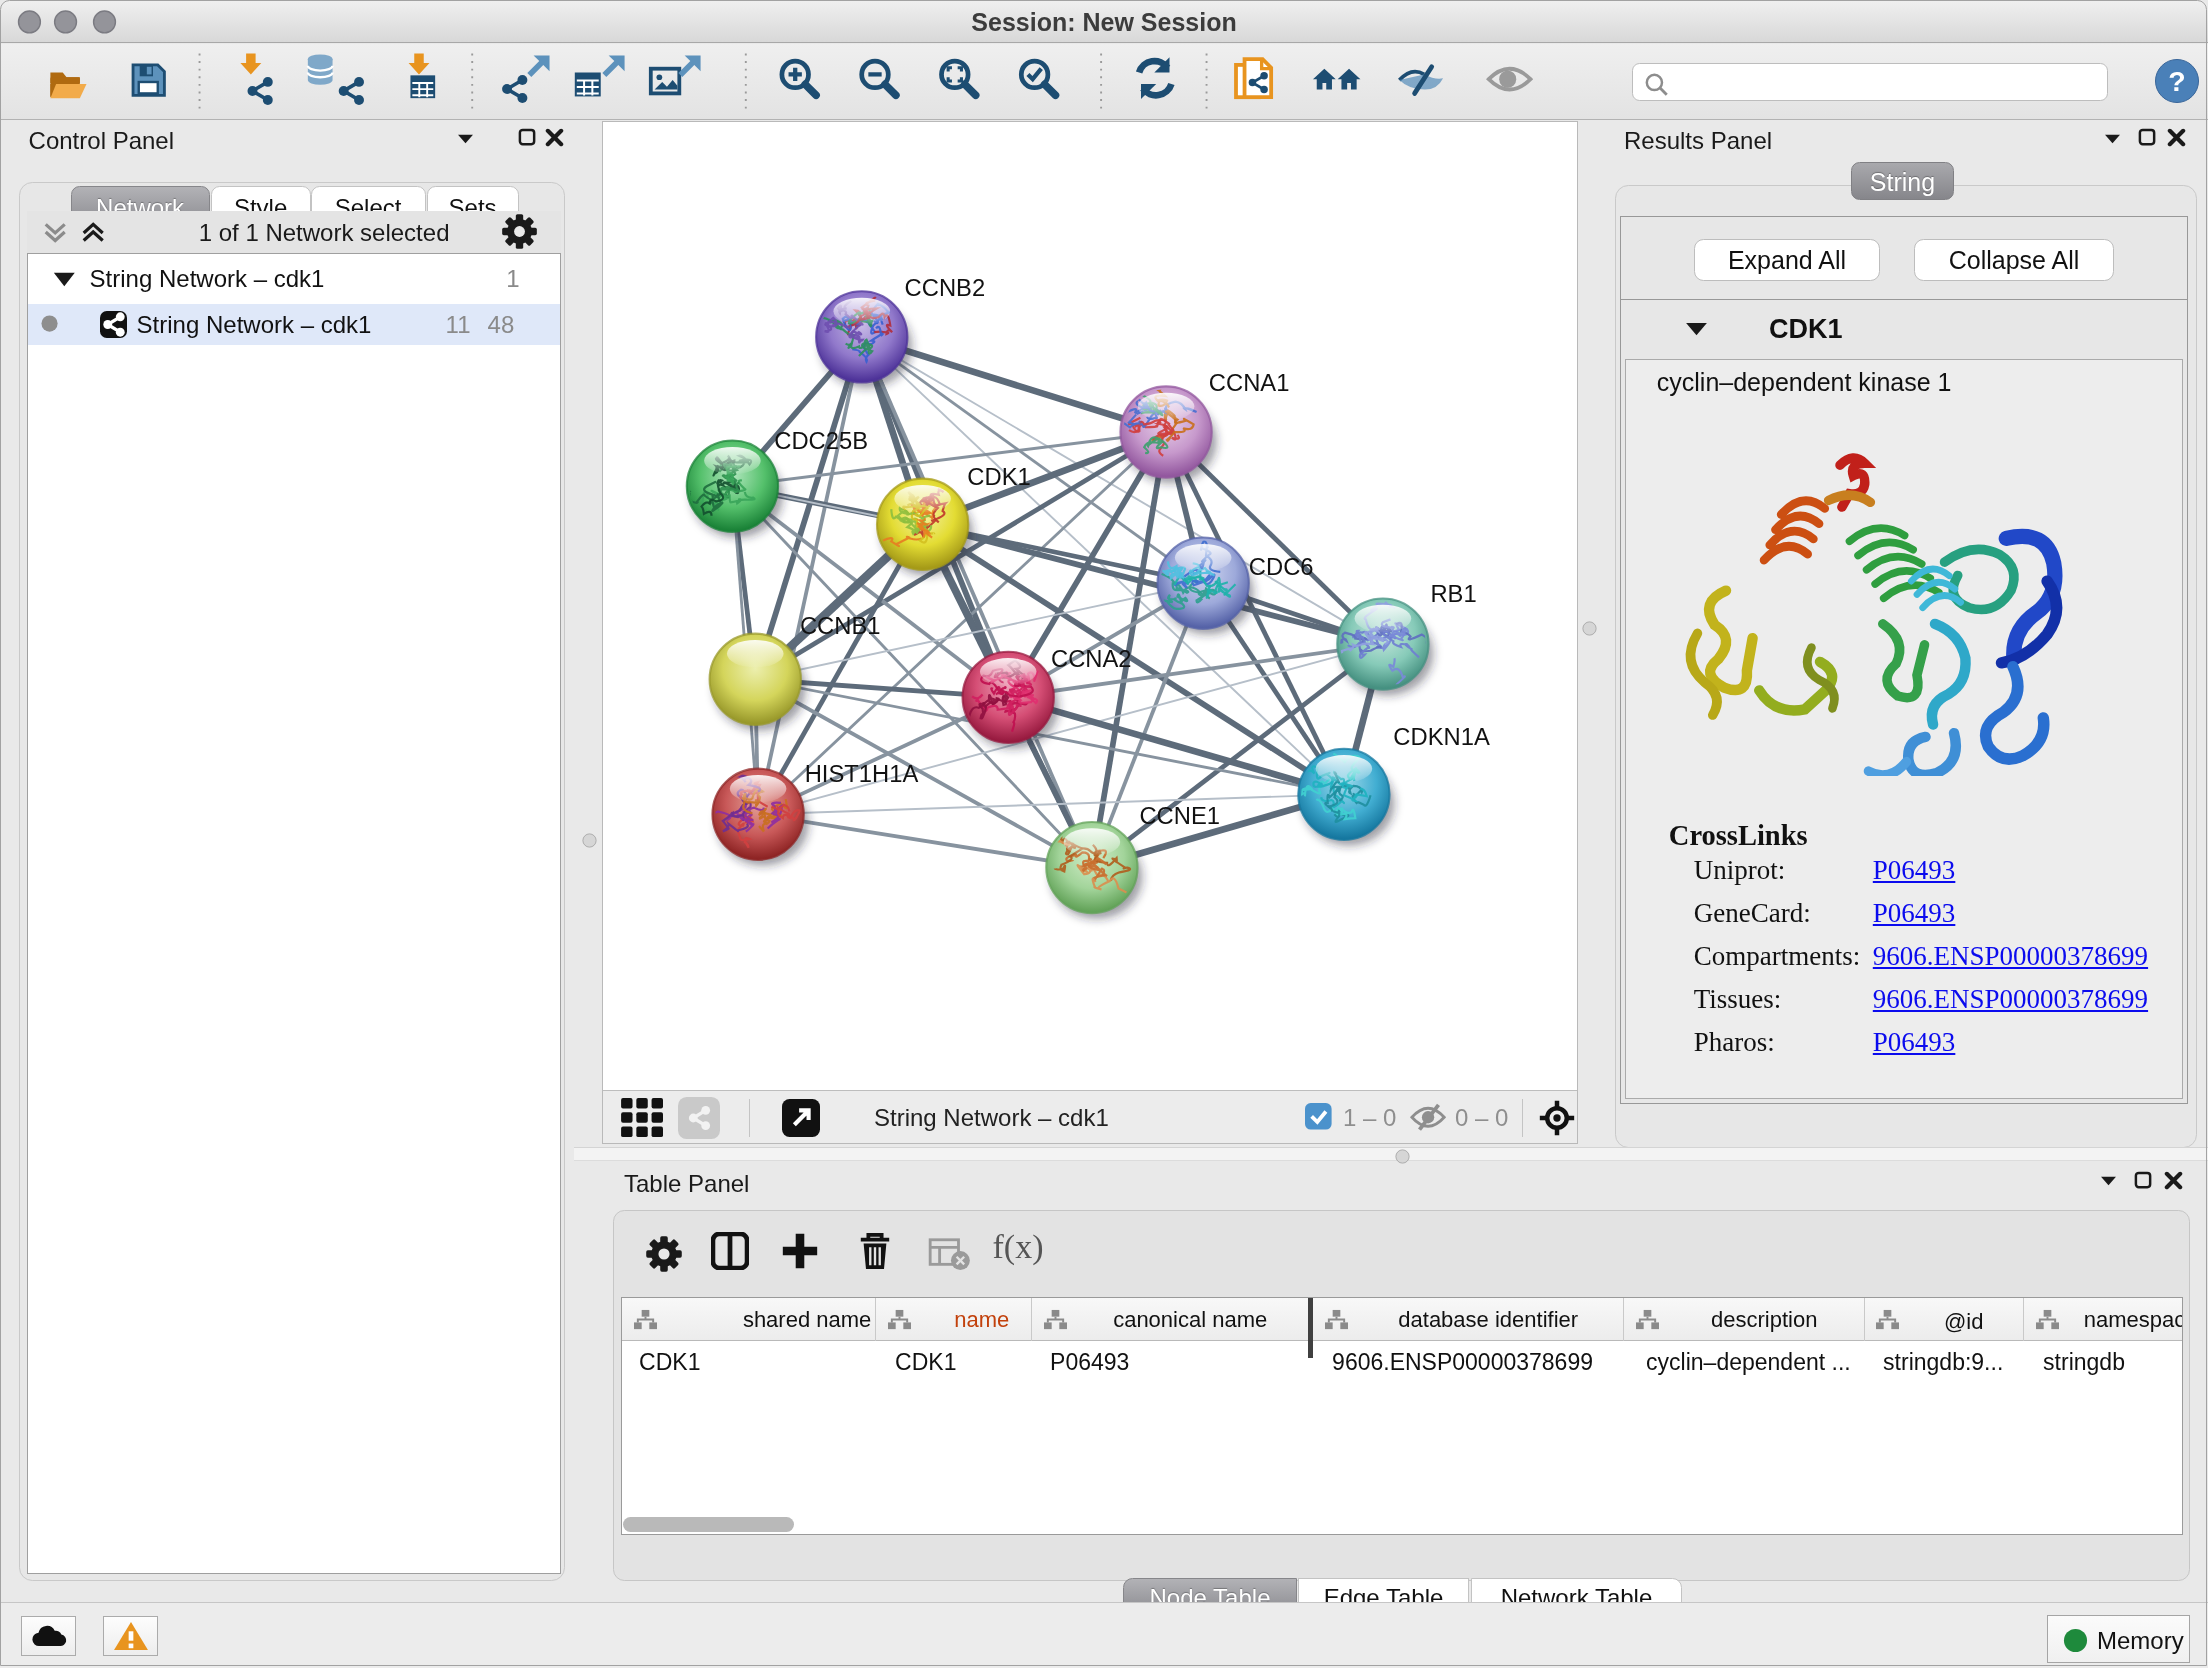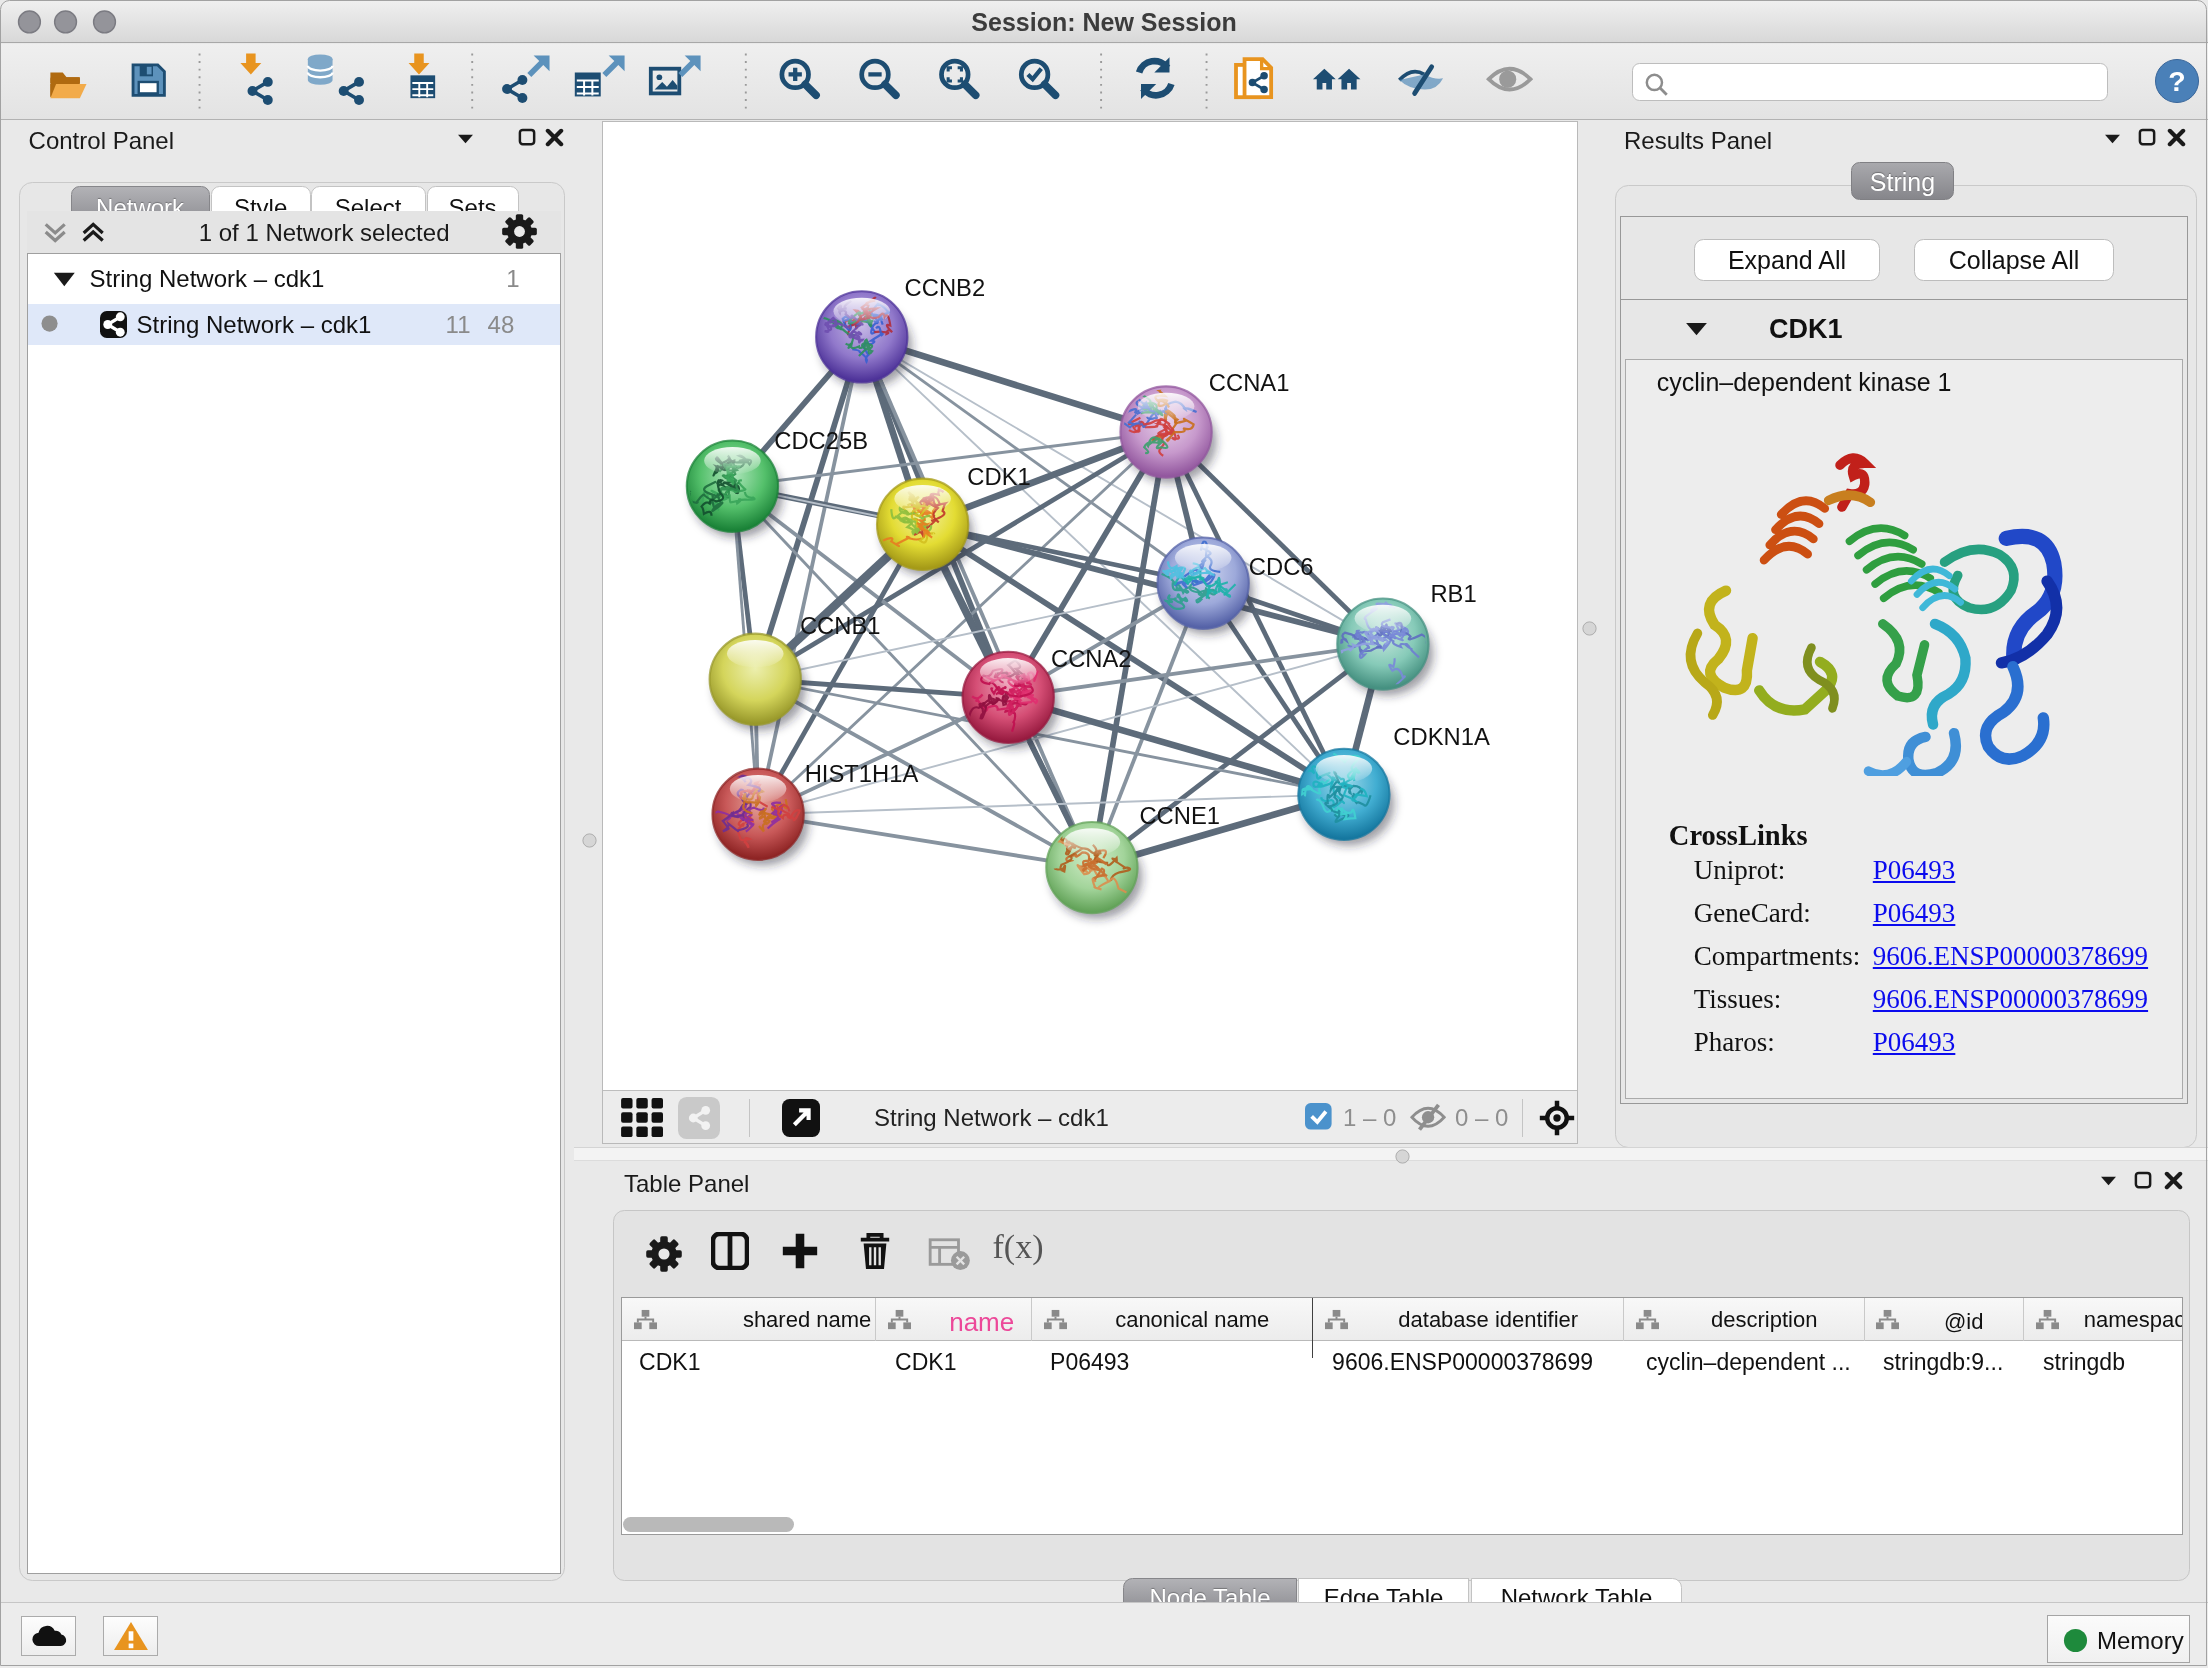--- a/index.html
+++ b/index.html
@@ -740,23 +740,23 @@
           </svg>
           <div style="position:absolute;left:44px;right:3.8px;top:8.6px;text-align:right;font-size:22px;color:#111;white-space:nowrap;overflow:hidden;">shared name</div>
         </div>
         <div class="abs" style="left:254px;top:0;width:156px;height:43px;border-right:1px solid #c9c9c9;">
           <svg width="25" height="23" style="position:absolute;left:11.4px;top:10.5px" viewBox="0 0 26 24">
             <rect x="9" y="1" width="8" height="7" fill="#8a8a8a"></rect>
             <rect x="1" y="14" width="8" height="7" fill="#8a8a8a"></rect>
             <rect x="17" y="14" width="8" height="7" fill="#8a8a8a"></rect>
             <path d="M13 8 v4 M5 14 v-3 h16 v3" stroke="#8a8a8a" stroke-width="2" fill="none"></path>
           </svg>
-          <div style="position:absolute;left:60px;right:3.8px;top:8.6px;text-align:center;font-size:26px;color:#ec4899;white-space:nowrap;overflow:hidden;">name</div>
-        </div>
-        <div class="abs" style="left:410px;top:0;width:281px;height:60px;border-right:1px solid #404040;">
+          <div style="position:absolute;left:60px;right:3.8px;top:8.6px;text-align:center;font-size:22px;color:#c2410c;white-space:nowrap;overflow:hidden;">name</div>
+        </div>
+        <div class="abs" style="left:410px;top:0;width:281px;height:60px;border-right:5px solid #404040;">
           <svg width="25" height="23" style="position:absolute;left:11.4px;top:10.5px" viewBox="0 0 26 24">
             <rect x="9" y="1" width="8" height="7" fill="#8a8a8a"></rect>
             <rect x="1" y="14" width="8" height="7" fill="#8a8a8a"></rect>
             <rect x="17" y="14" width="8" height="7" fill="#8a8a8a"></rect>
             <path d="M13 8 v4 M5 14 v-3 h16 v3" stroke="#8a8a8a" stroke-width="2" fill="none"></path>
           </svg>
           <div style="position:absolute;left:44px;right:3.8px;top:8.6px;text-align:center;font-size:22px;color:#111;white-space:nowrap;overflow:hidden;">canonical name</div>
         </div>
         <div class="abs" style="left:691px;top:0;width:311px;height:43px;border-right:1px solid #c9c9c9;">
           <svg width="25" height="23" style="position:absolute;left:11.4px;top:10.5px" viewBox="0 0 26 24">

